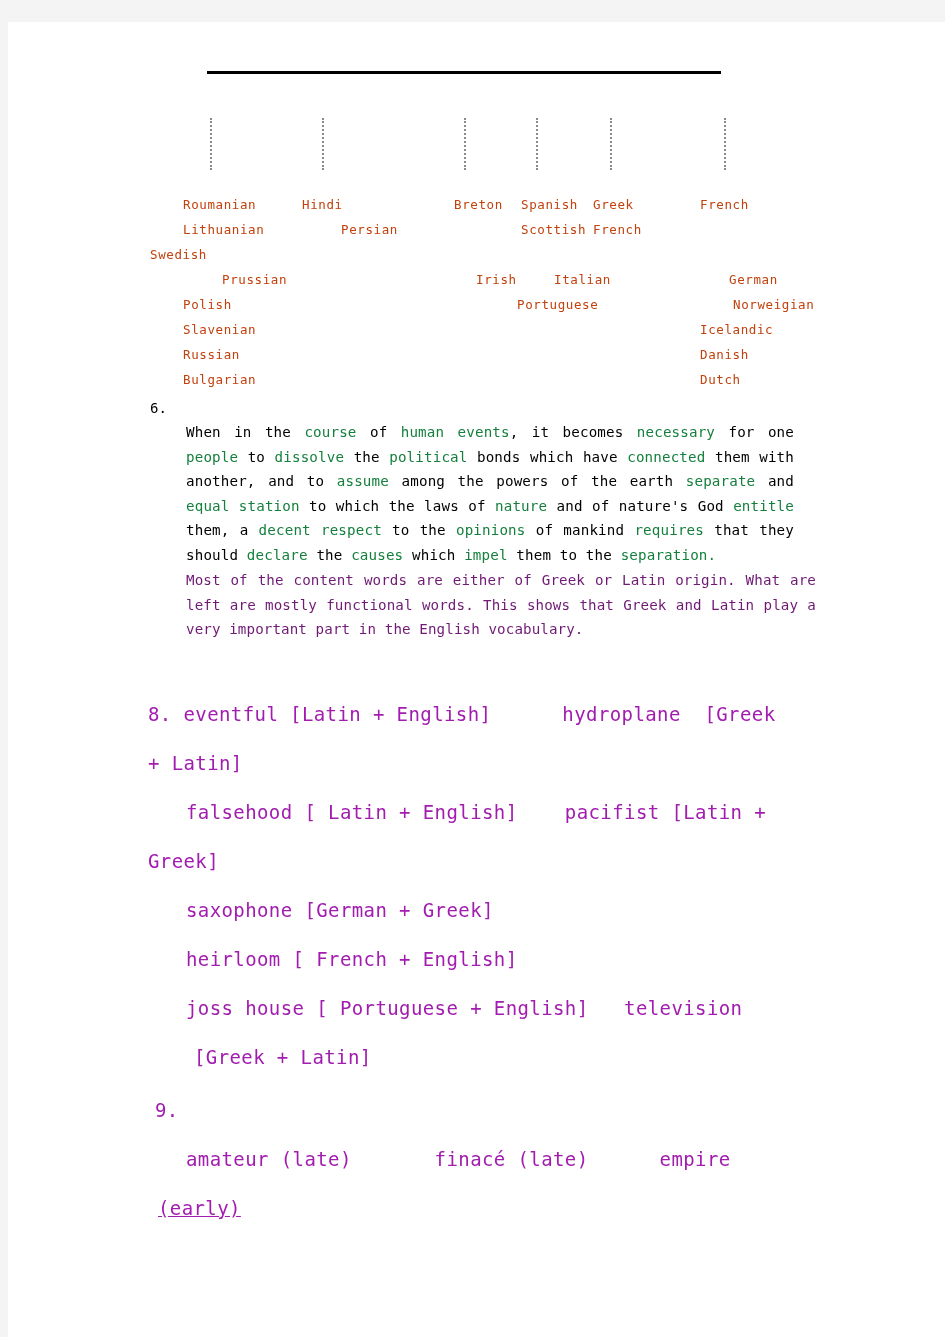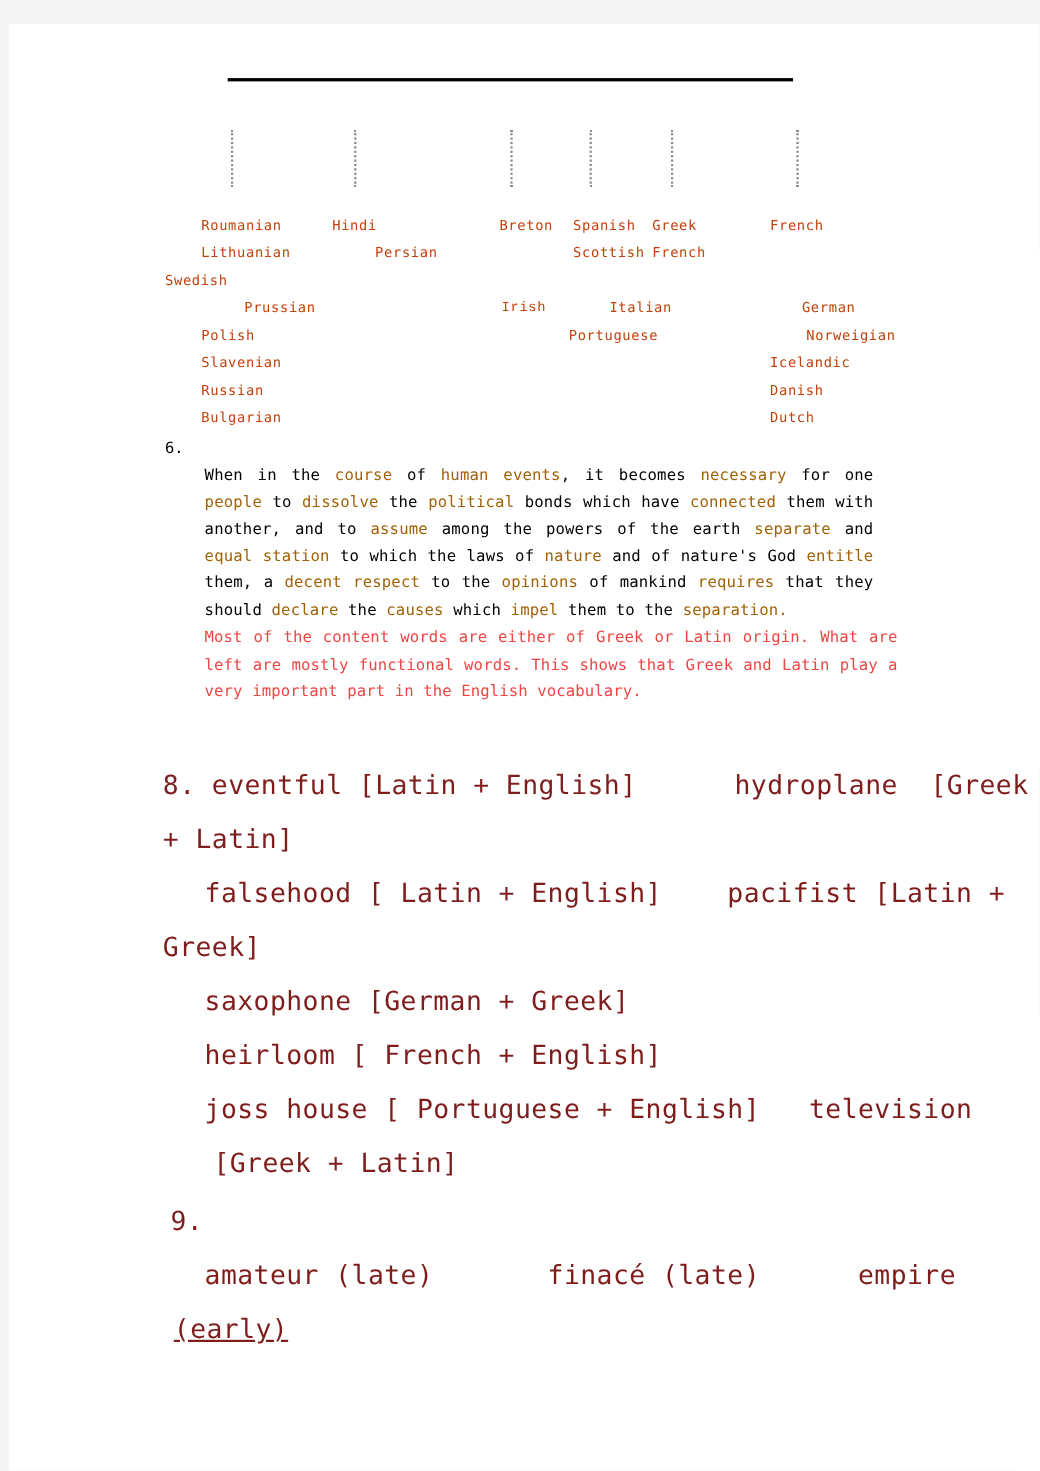--- a/index.html
+++ b/index.html
@@ -61,39 +61,39 @@
     position: absolute;
     left: 178px;
     top: 398px;
     width: 608px;
     font-size: 14.2px;
     line-height: 24.6px;
     color: #000000;
     text-align: justify;
     letter-spacing: 0.15px;
   }
-  #para6 .b { color: #a16207; }
+  #para6 .b { color: #15803d; }
   #para6 .blk { color: #000000; }
   .note {
     position: absolute;
     left: 178px;
     width: 630px;
     font-size: 14.2px;
     line-height: 24.6px;
-    color: #ef4444;
+    color: #701a75;
     text-align: justify;
     letter-spacing: 0.1px;
   }
 
   
   .big {
     position: absolute;
-    font-size: 24px;
+    font-size: 19px;
     line-height: 49px;
-    color: #7f1d1d;
+    color: #a21caf;
     white-space: pre;
     letter-spacing: 0.4px;
   }
 
   
   #watermark {
     position: absolute;
     left: 0;
     top: 1222px;
     width: 937px;
@@ -125,21 +125,21 @@
         <div class="lang" style="left: 446px; top: 176px;">Breton</div>
         <div class="lang" style="left: 513px; top: 176px;">Spanish</div>
         <div class="lang" style="left: 585px; top: 176px;">Greek</div>
         <div class="lang" style="left: 692px; top: 176px;">French</div>
         <div class="lang" style="left: 175px; top: 201px;">Lithuanian</div>
         <div class="lang" style="left: 333px; top: 201px;">Persian</div>
         <div class="lang" style="left: 513px; top: 201px;">Scottish</div>
         <div class="lang" style="left: 585px; top: 201px;">French</div>
         <div class="lang" style="left: 142px; top: 226px;">Swedish</div>
         <div class="lang" style="left: 175px; top: 251px; margin-left: 39px;">Prussian</div>
-        <div class="lang" style="left: 448px; top: 251px; font-family: Liberation Mono, monospace;">Irish</div>
+        <div class="lang" style="left: 468px; top: 251px;">Irish</div>
         <div class="lang" style="left: 546px; top: 251px;">Italian</div>
         <div class="lang" style="left: 721px; top: 251px;">German</div>
         <div class="lang" style="left: 175px; top: 276px;">Polish</div>
         <div class="lang" style="left: 509px; top: 276px;">Portuguese</div>
         <div class="lang" style="left: 725px; top: 276px;">Norweigian</div>
         <div class="lang" style="left: 175px; top: 301px; text-align: right;">Slavenian</div>
         <div class="lang" style="left: 692px; top: 301px;">Icelandic</div>
         <div class="lang" style="left: 175px; top: 326px;">Russian</div>
         <div class="lang" style="left: 692px; top: 326px;">Danish</div>
         <div class="lang" style="left: 175px; top: 351px;">Bulgarian</div>

